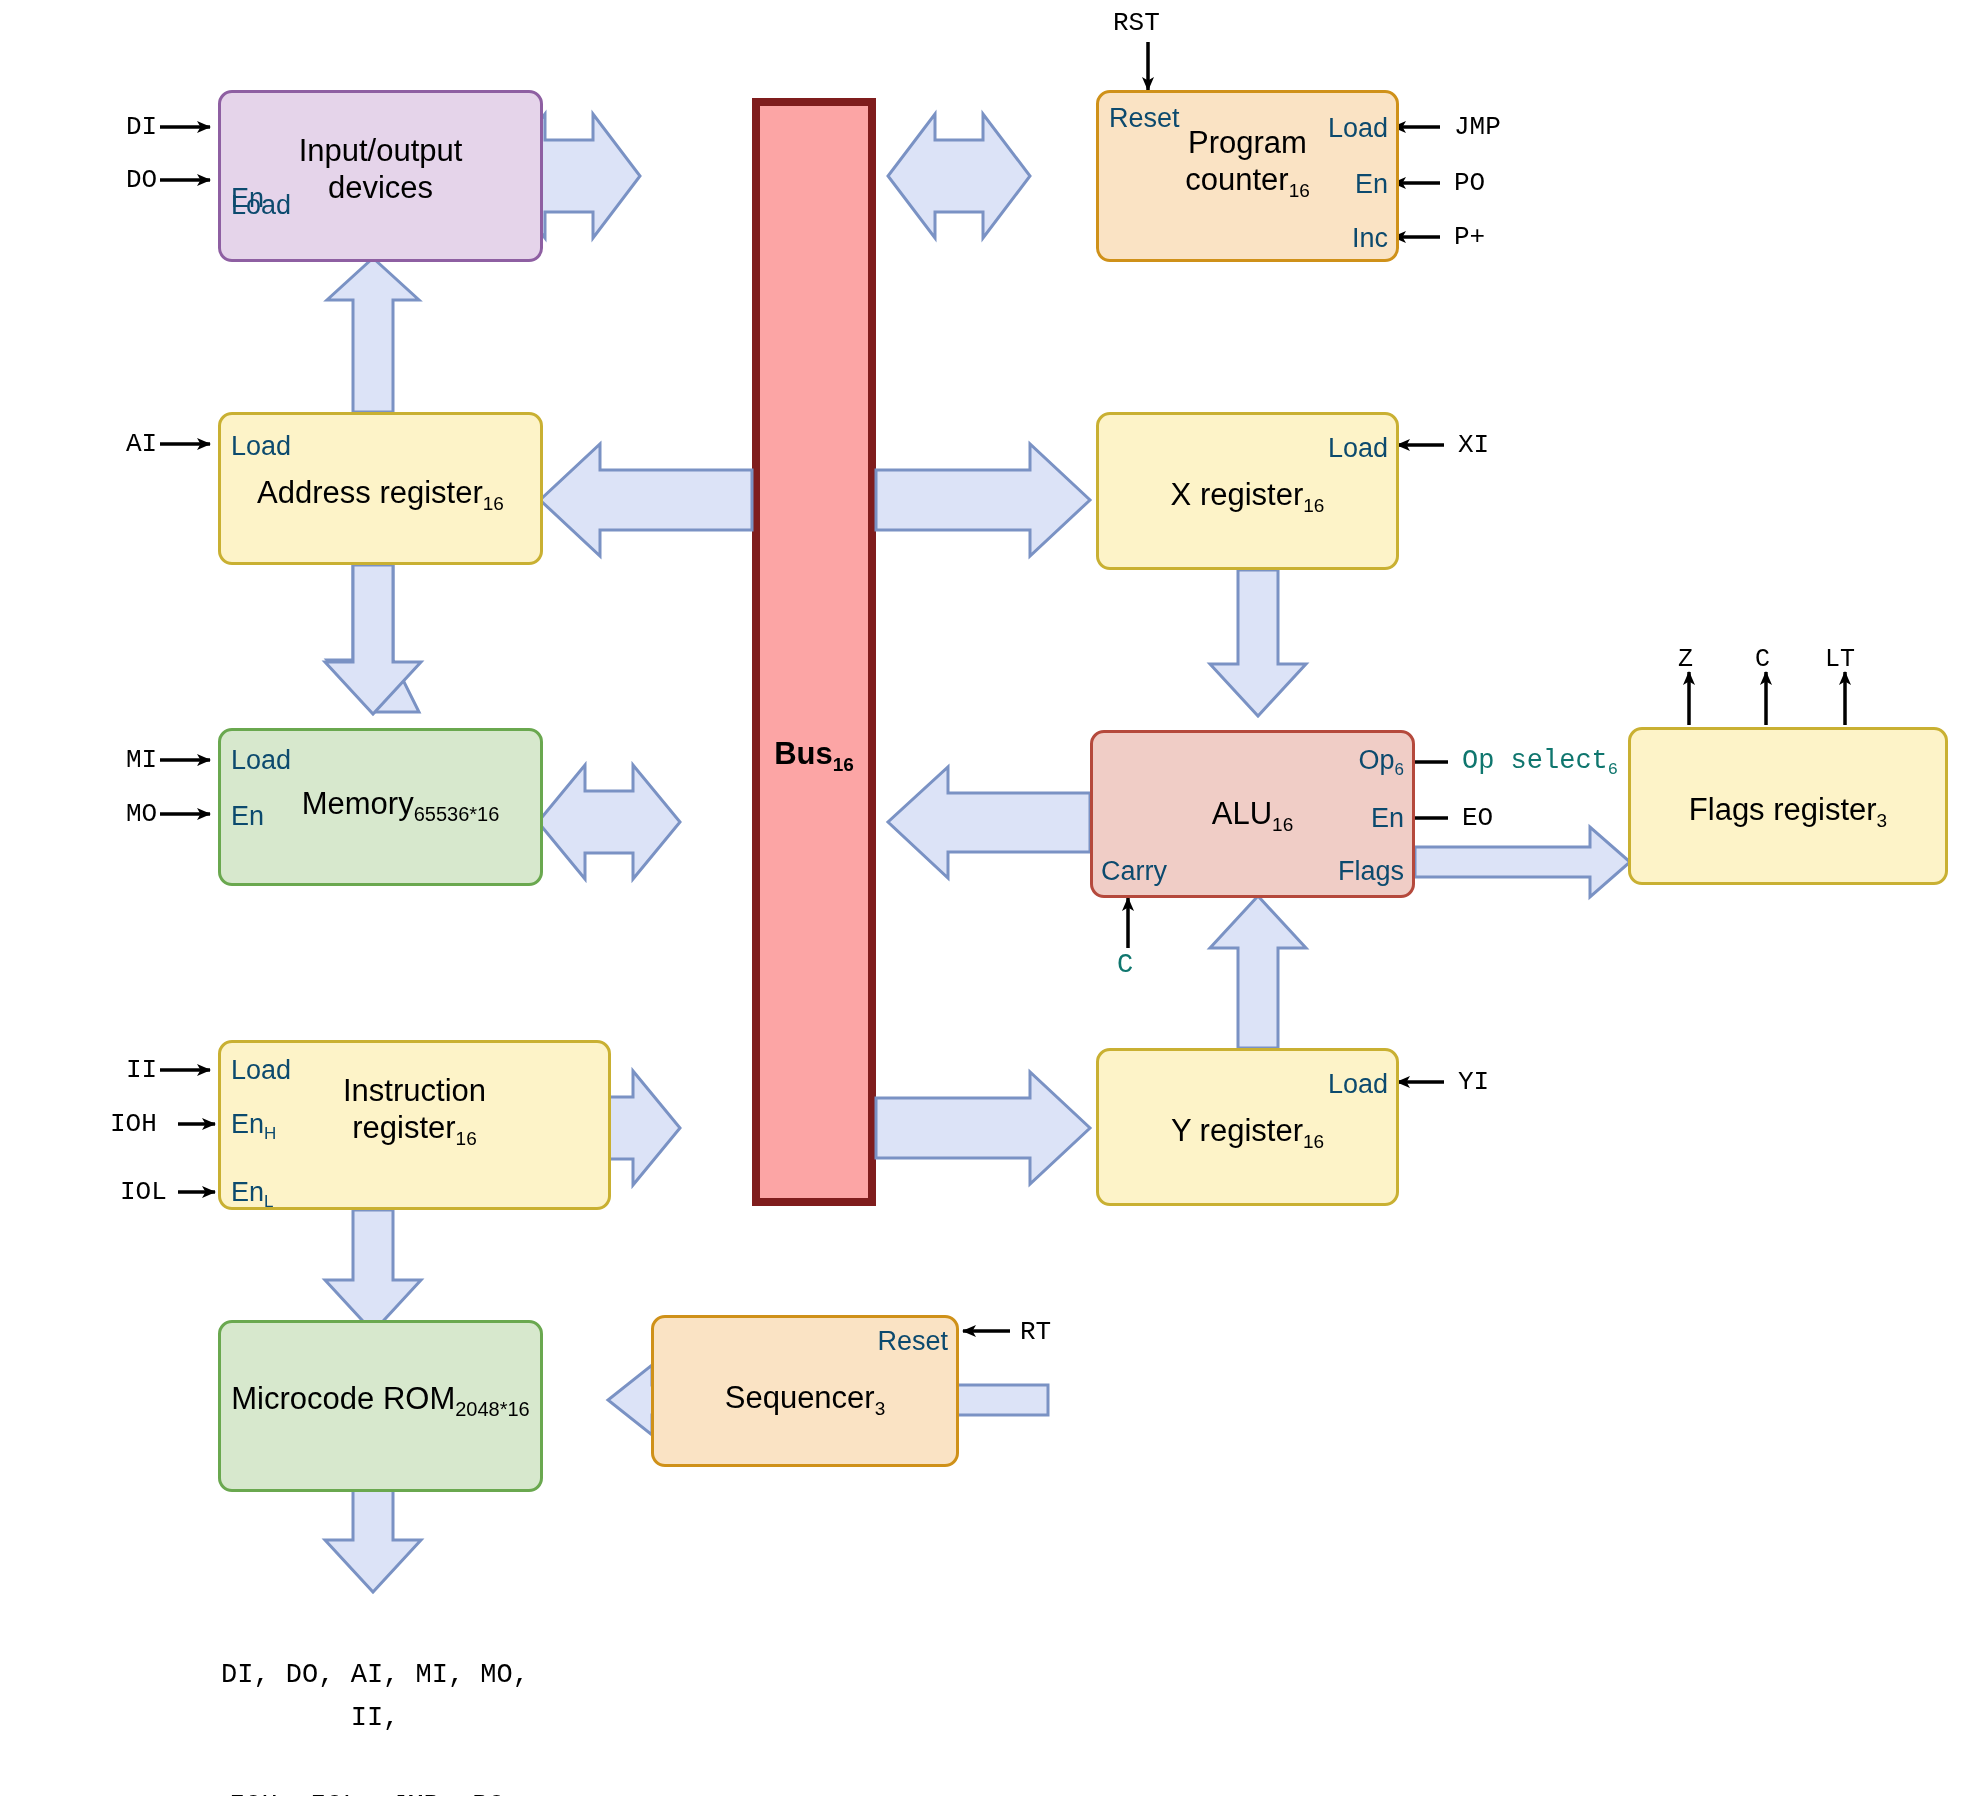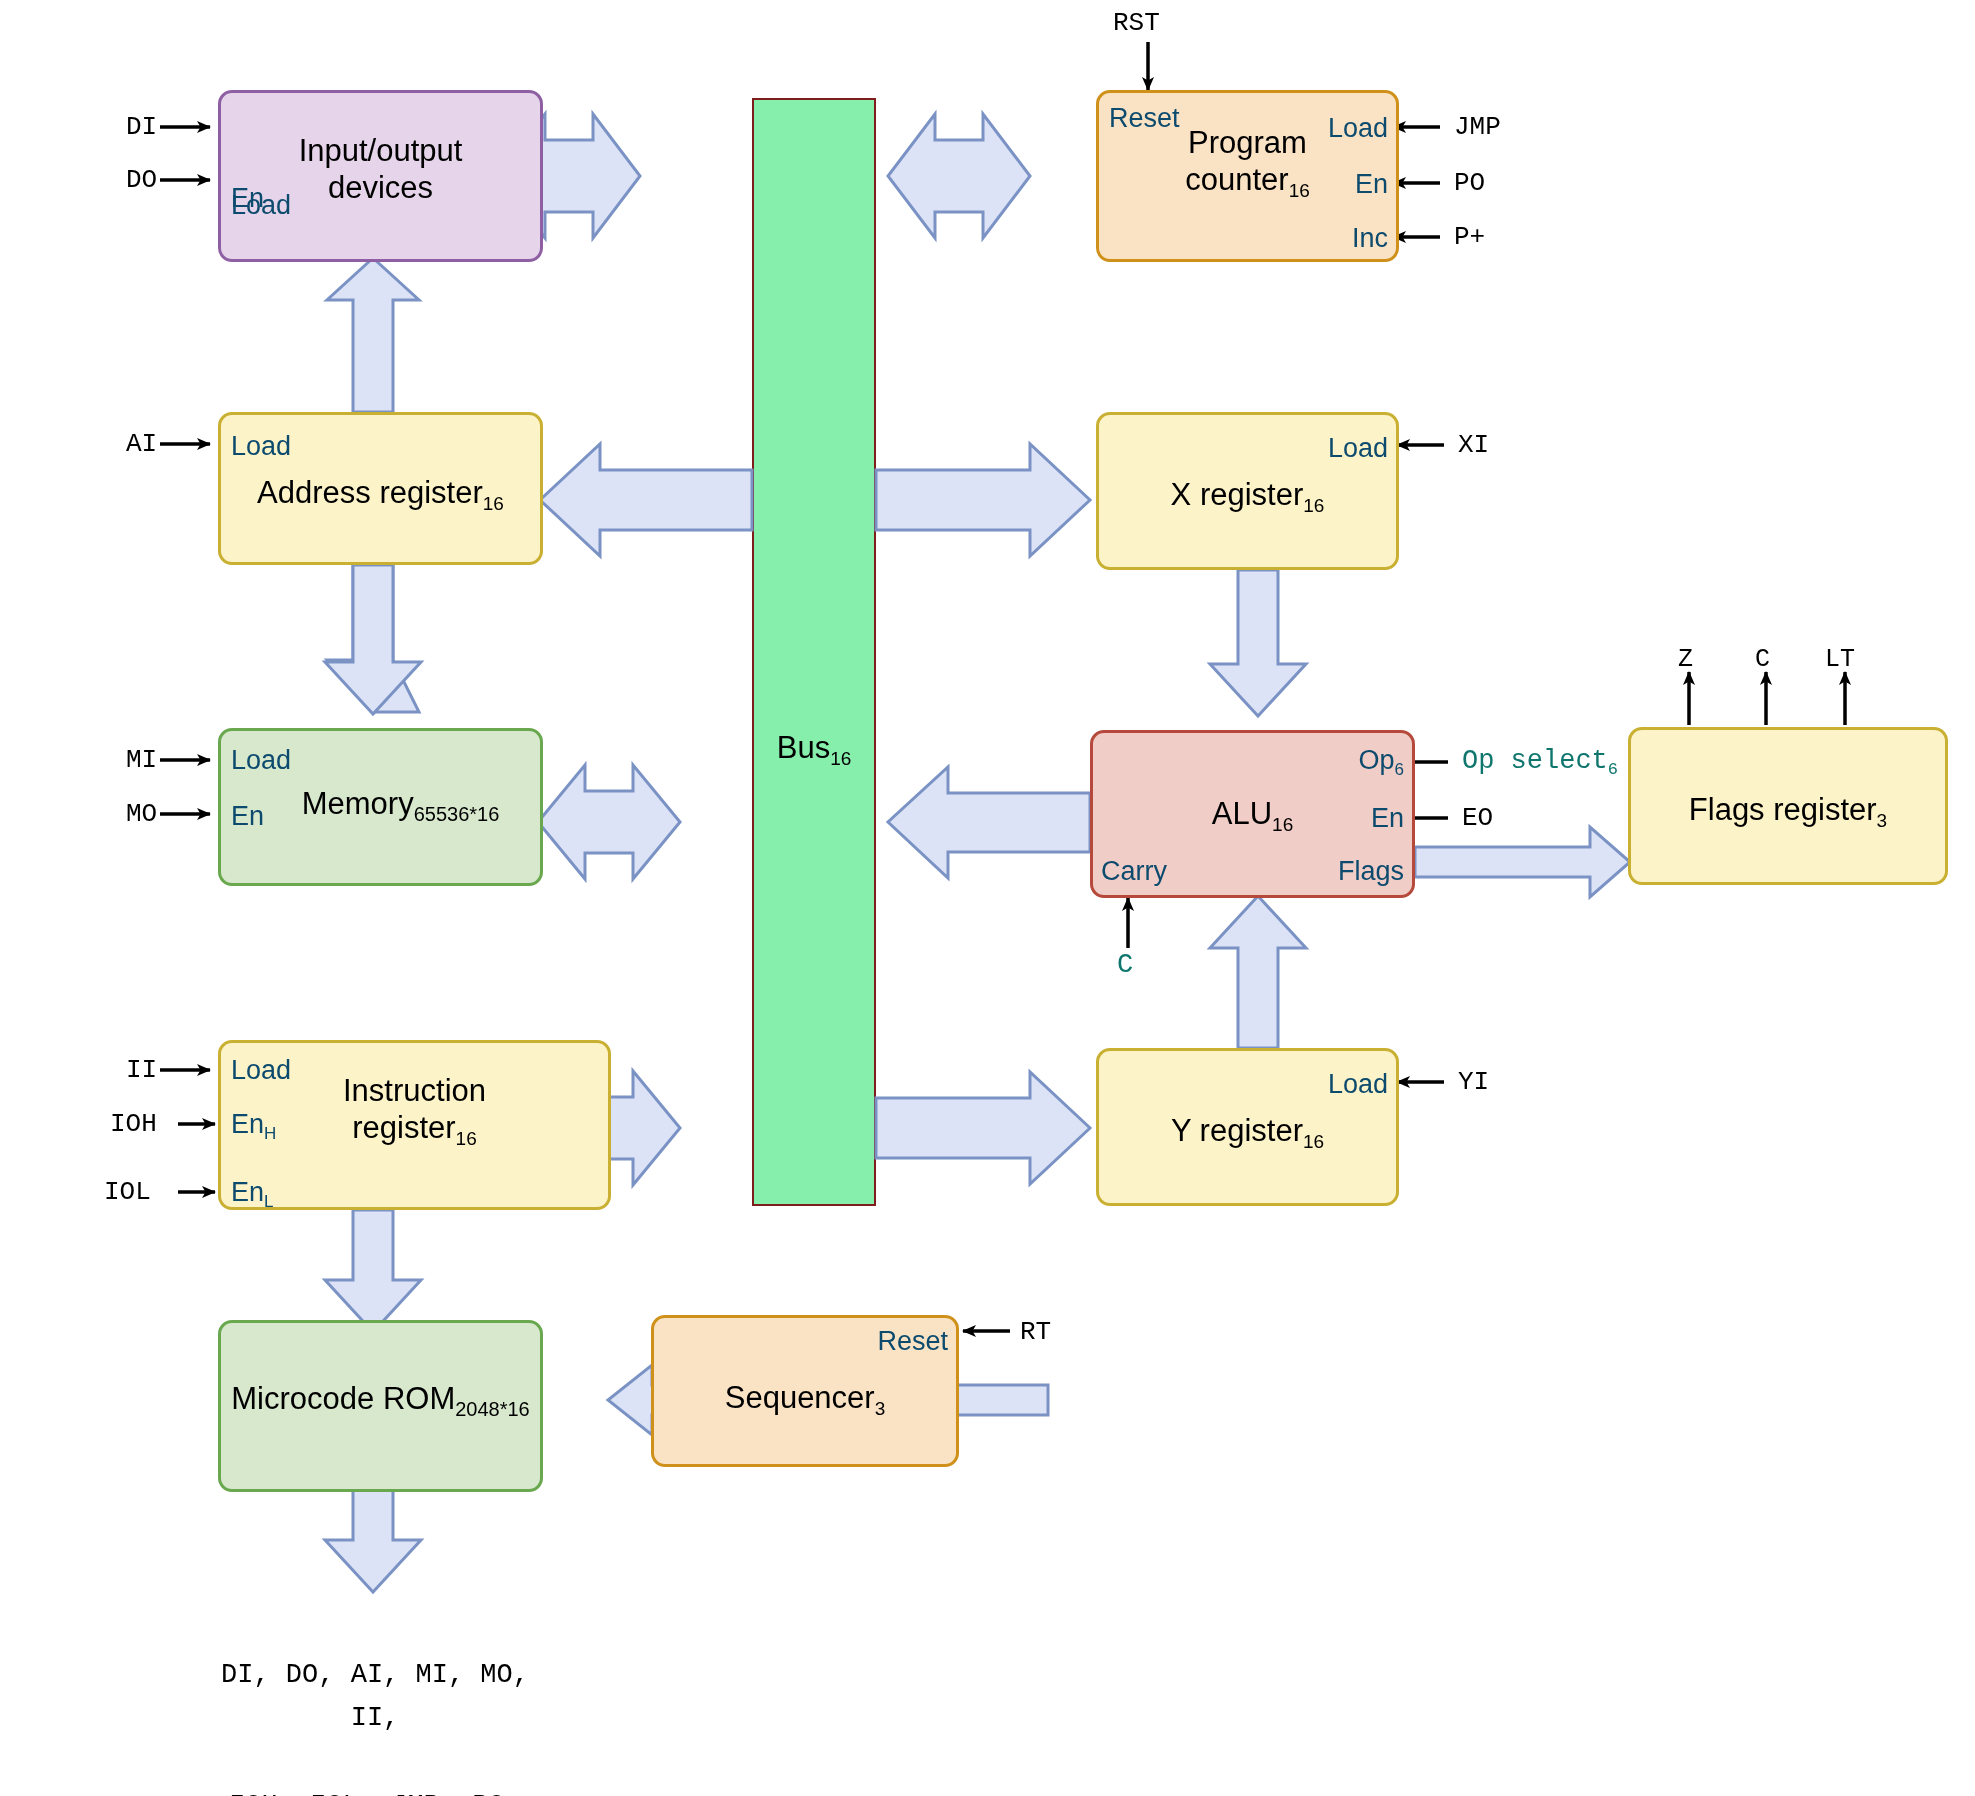--- a/index.html
+++ b/index.html
@@ -56,23 +56,24 @@
   }
   .sig-sans {
     position: absolute;
     font-family: Liberation Mono, monospace;
     font-size: 27px;
     color: #0f766e;
     white-space: nowrap;
   }
   .busblk {
     position: absolute;
-    background: #86efac;
-    border: 2px solid #7f1d1d;
+    background: #fca5a5;
+    border: 8px solid #7f1d1d;
     box-sizing: border-box;
+    font-weight: bold;
   }
   .busblk .title {
     position: absolute;
     left: 0; right: 0;
     text-align: center;
     font-size: 31px;
     color: #000;
   }
   svg.overlay {
     position: absolute;
@@ -340,21 +341,21 @@
     <div class="port" style="left:10px; top:12px;">Load</div>
     <div class="port" style="left:10px; top:66px;">
       <span>En</span><span class="sb">H</span>
     </div>
     <div class="port" style="left:10px; top:134px;">
       <span>En</span><span class="sb">L</span>
     </div>
   </div>
   <div class="sig" style="left:126px; top:1055px;">II</div>
   <div class="sig" style="left:110px; top:1109px;">IOH</div>
-  <div class="sig" style="left:104px; top:1177px;">IOL</div>
+  <div class="sig" style="left:120px; top:1177px;">IOL</div>
 
   <div class="block" style="left:1096px; top:1048px; width:303px; height:158px; background:#fdf3c8; border-color:#c9b032;">
     <div class="title" style="top:62px;">
       <span>Y register</span><span class="sub">16</span>
     </div>
     <div class="port" style="right:8px; top:18px;">Load</div>
   </div>
   <div class="sig" style="left:1458px; top:1067px;">YI</div>
 
   <div class="block" style="left:218px; top:1320px; width:325px; height:172px; background:#d7e8cd; border-color:#6aa84f;">

